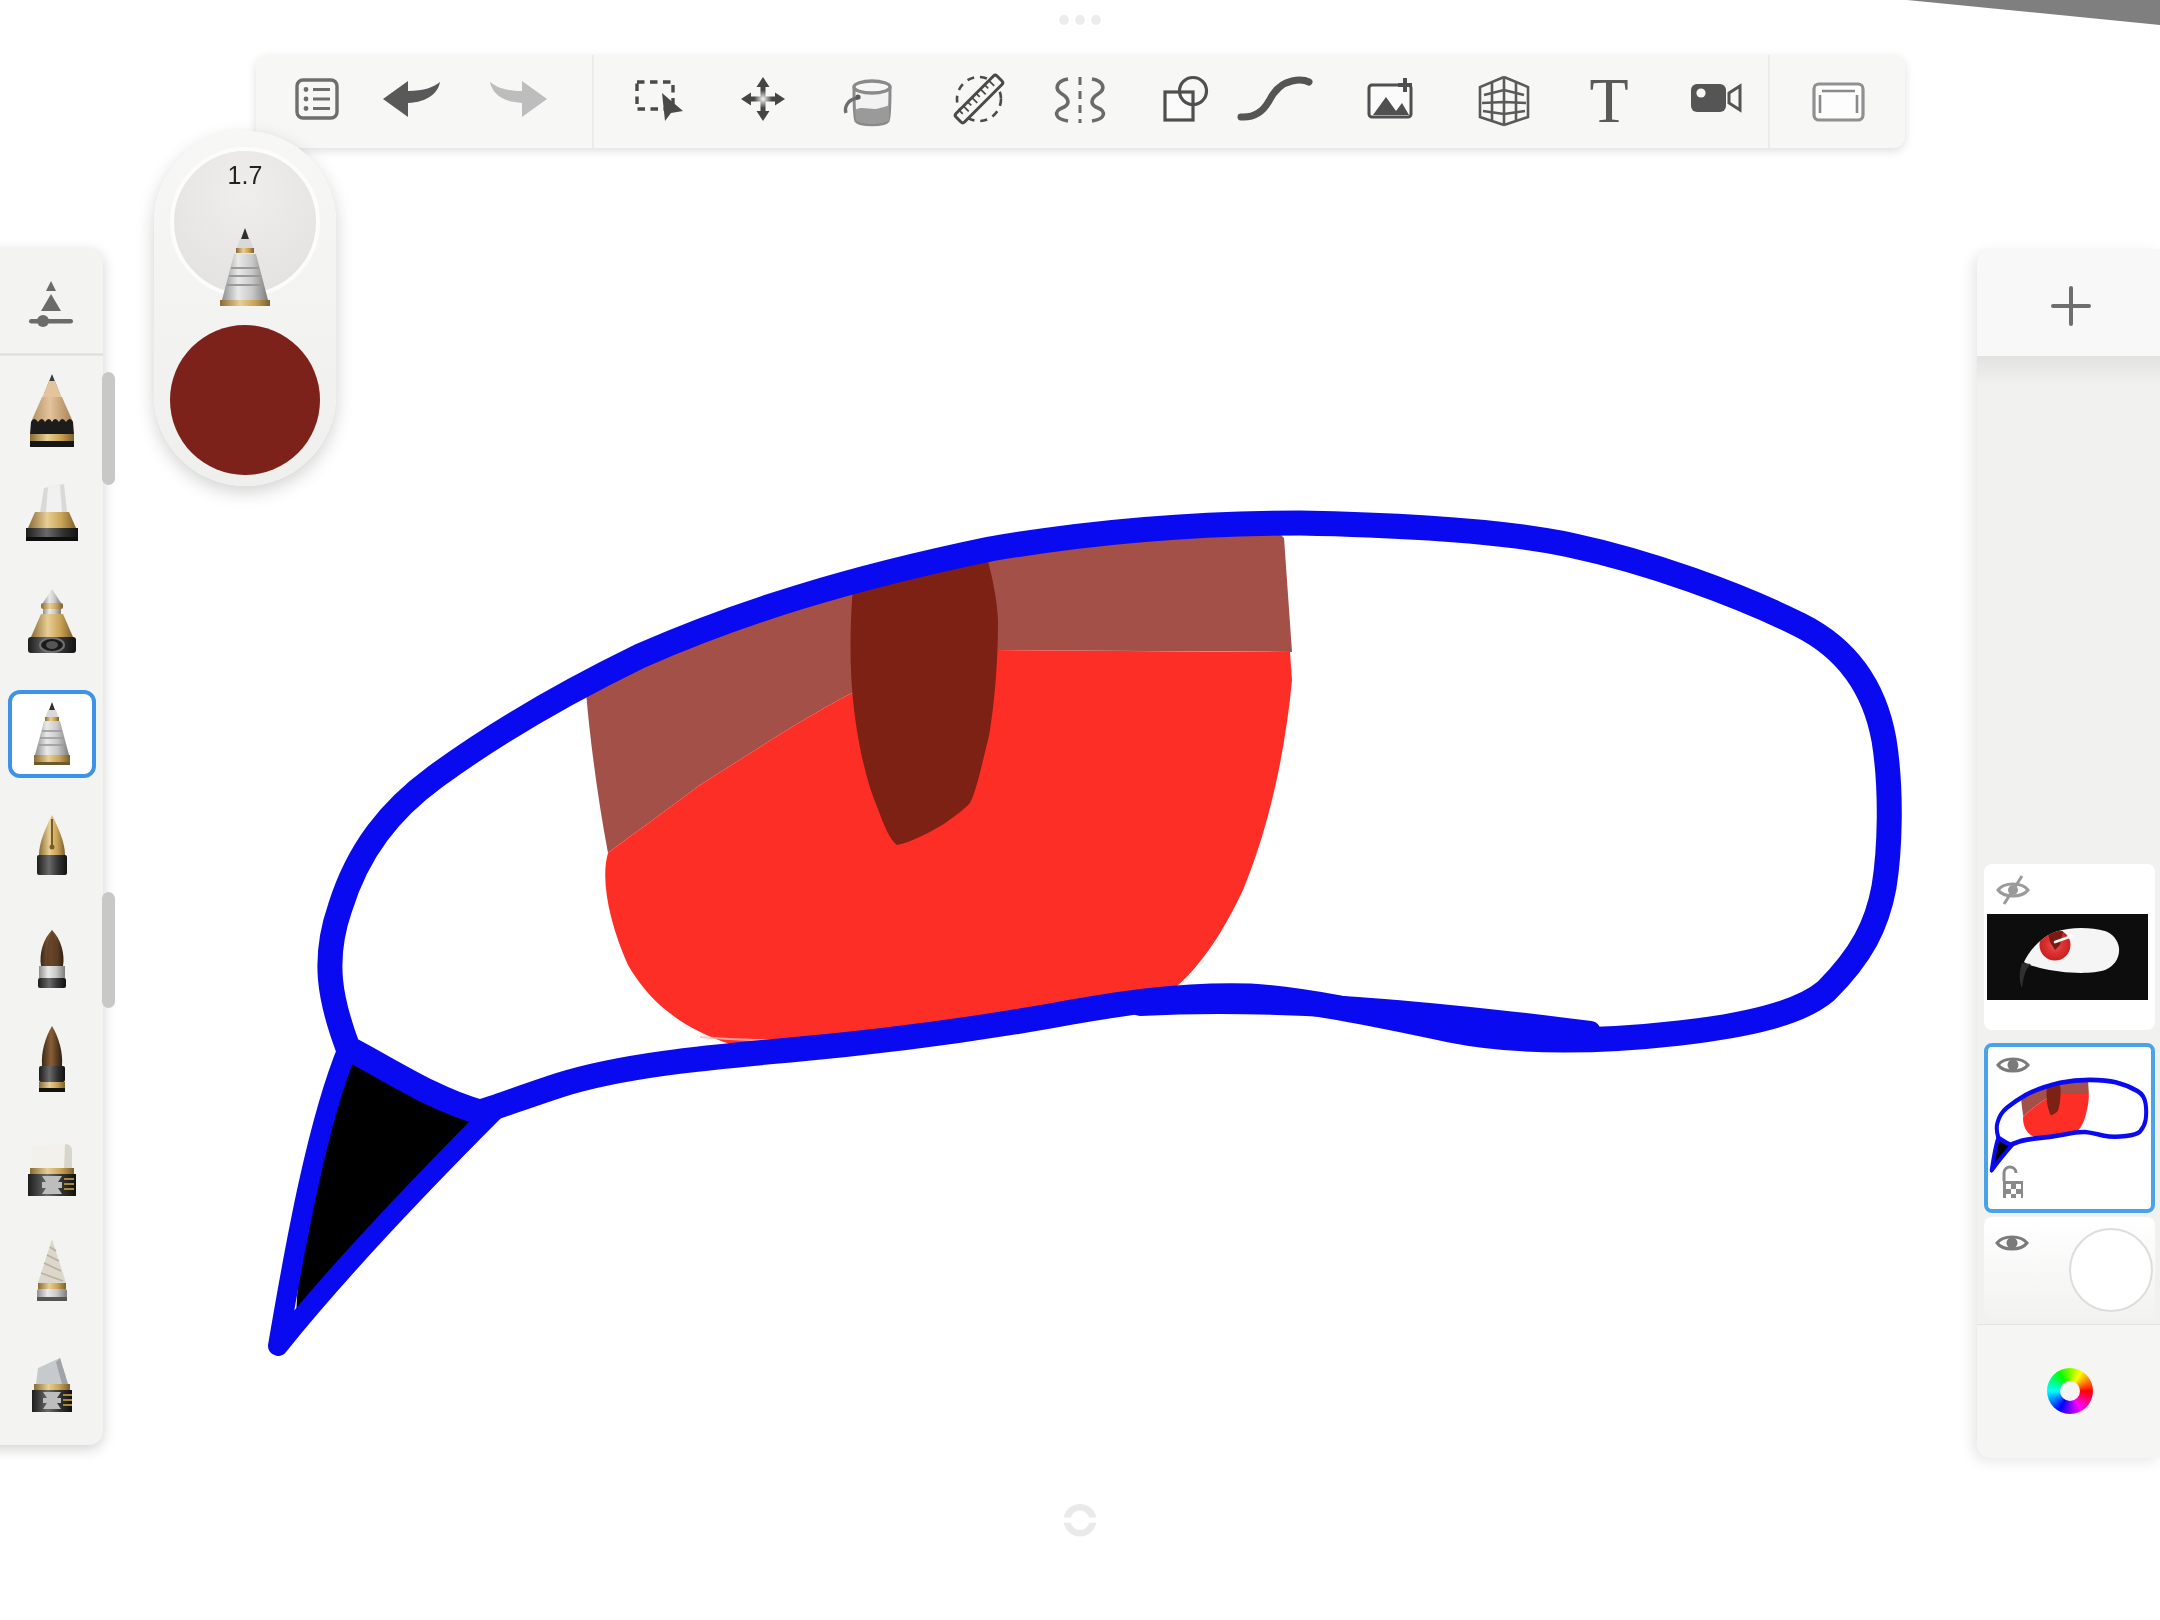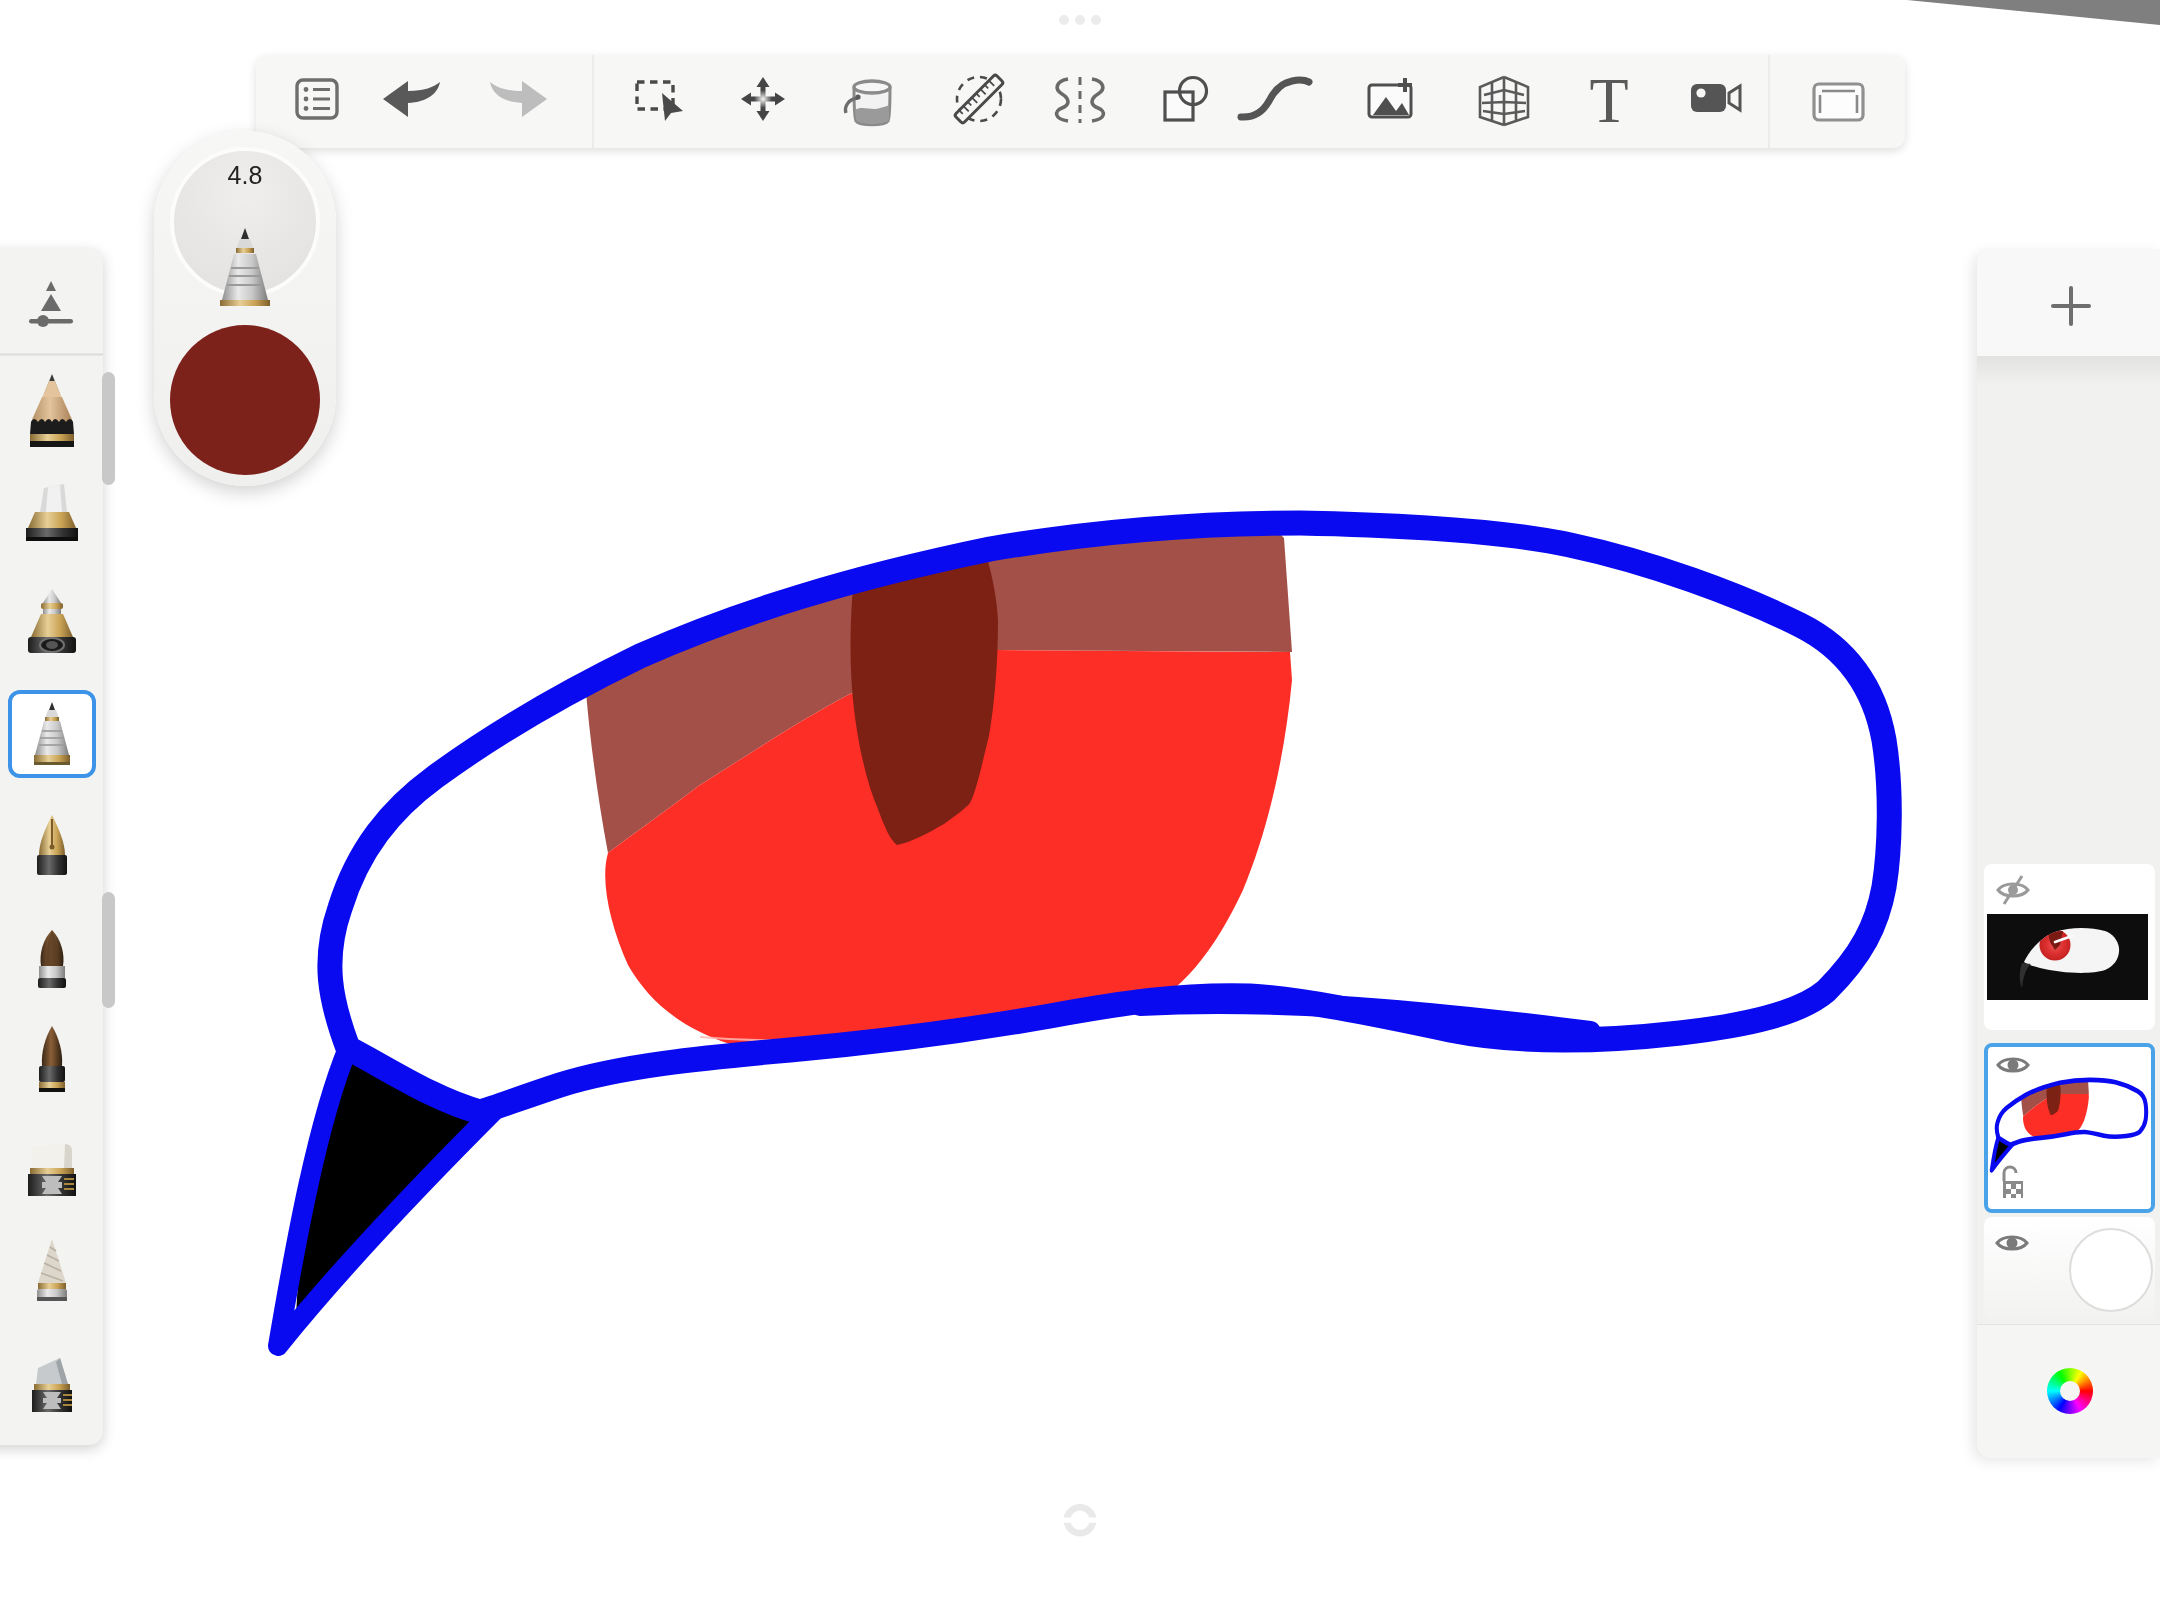--- a/index.html
+++ b/index.html
@@ -352,21 +352,21 @@
         <stop offset="0.4" stop-color="#e7cf96"></stop>
       <stop offset="0.7" stop-color="#c9a254"></stop>
         <stop offset="1" stop-color="#7d5f2c"></stop>
     </linearGradient>
   </defs>
 </svg>
 
 <div class="abs" style="left:154px;top:131px;width:182px;height:355px;background:linear-gradient(#f7f7f6,#efefed);border-radius:91px;box-shadow:0 6px 18px rgba(0,0,0,0.18);"></div>
 <div class="abs" style="left:170px;top:147px;width:150px;height:150px;border-radius:75px;background:radial-gradient(circle at 50% 30%,#efeeec,#e2e0de);border:4px solid #fcfcfb;box-sizing:border-box;"></div>
 <div class="abs" style="left:170px;top:325px;width:150px;height:150px;border-radius:75px;background:#7d211b;"></div>
-<div class="abs" style="left:170px;top:161px;width:150px;text-align:center;font-size:25px;color:#222222;">4.8</div>
+<div class="abs" style="left:170px;top:161px;width:150px;text-align:center;font-size:25px;color:#222222;">1.7</div>
 
 <div class="abs" style="left:1977px;top:249px;width:183px;height:1208px;background:#f1f1f0;border-radius:14px 0 0 14px;box-shadow:-4px 4px 14px rgba(0,0,0,0.10);"></div>
 <div class="abs" style="left:1977px;top:249px;width:183px;height:107px;background:#f8f8f8;border-radius:14px 0 0 0;"></div>
 <div class="abs" style="left:1977px;top:356px;width:183px;height:30px;background:linear-gradient(#e2e2e1,#f1f1f0);"></div>
 <div class="abs" style="left:1977px;top:1324px;width:183px;height:133px;background:#f5f5f4;border-radius:0 0 0 14px;border-top:1px solid #e3e3e2;"></div>
 
 <svg class="abs" style="left:2050px;top:285px;" width="42" height="42" viewBox="0 0 42 42">
   <g stroke="#6e6e6e" stroke-width="4" stroke-linecap="round">
     <line x1="21" y1="3" x2="21" y2="39"></line>
       <line x1="3" y1="21" x2="39" y2="21"></line>

